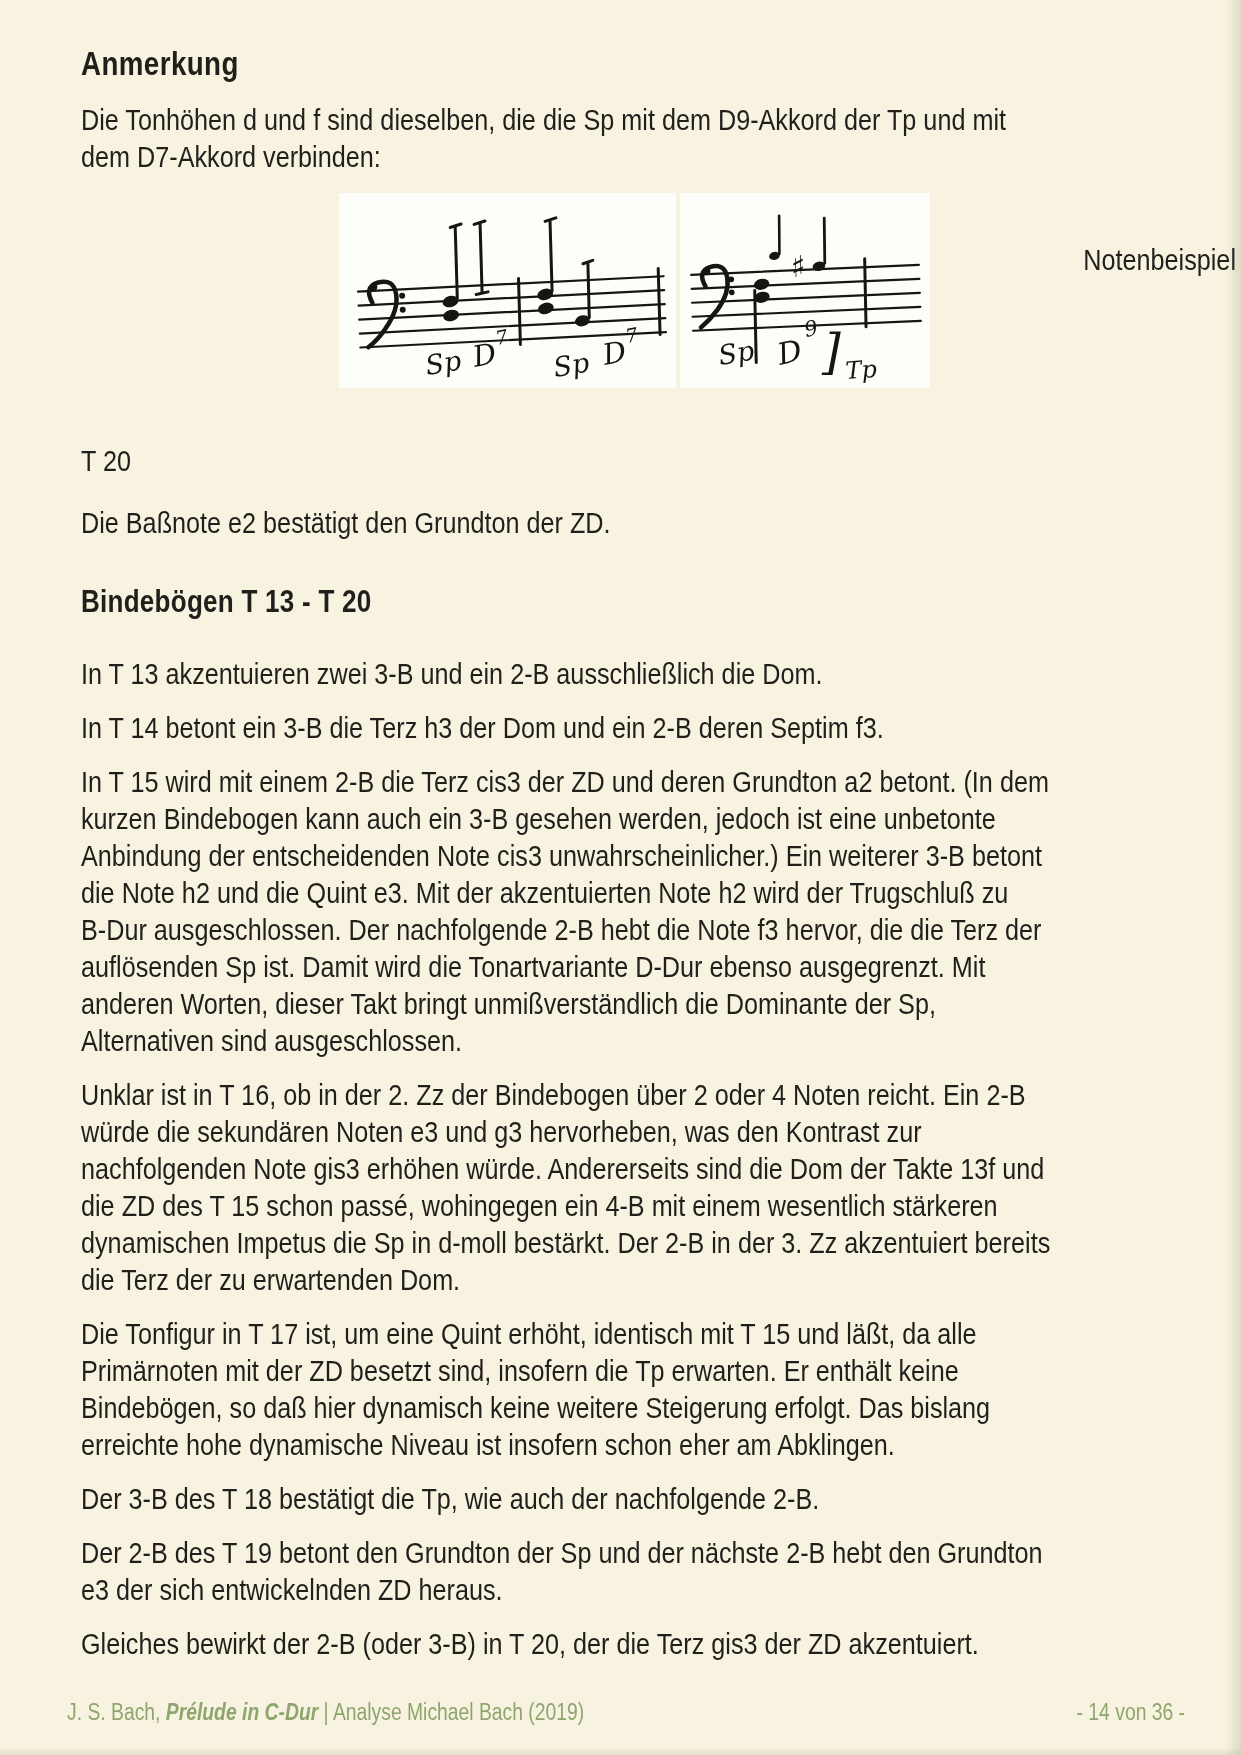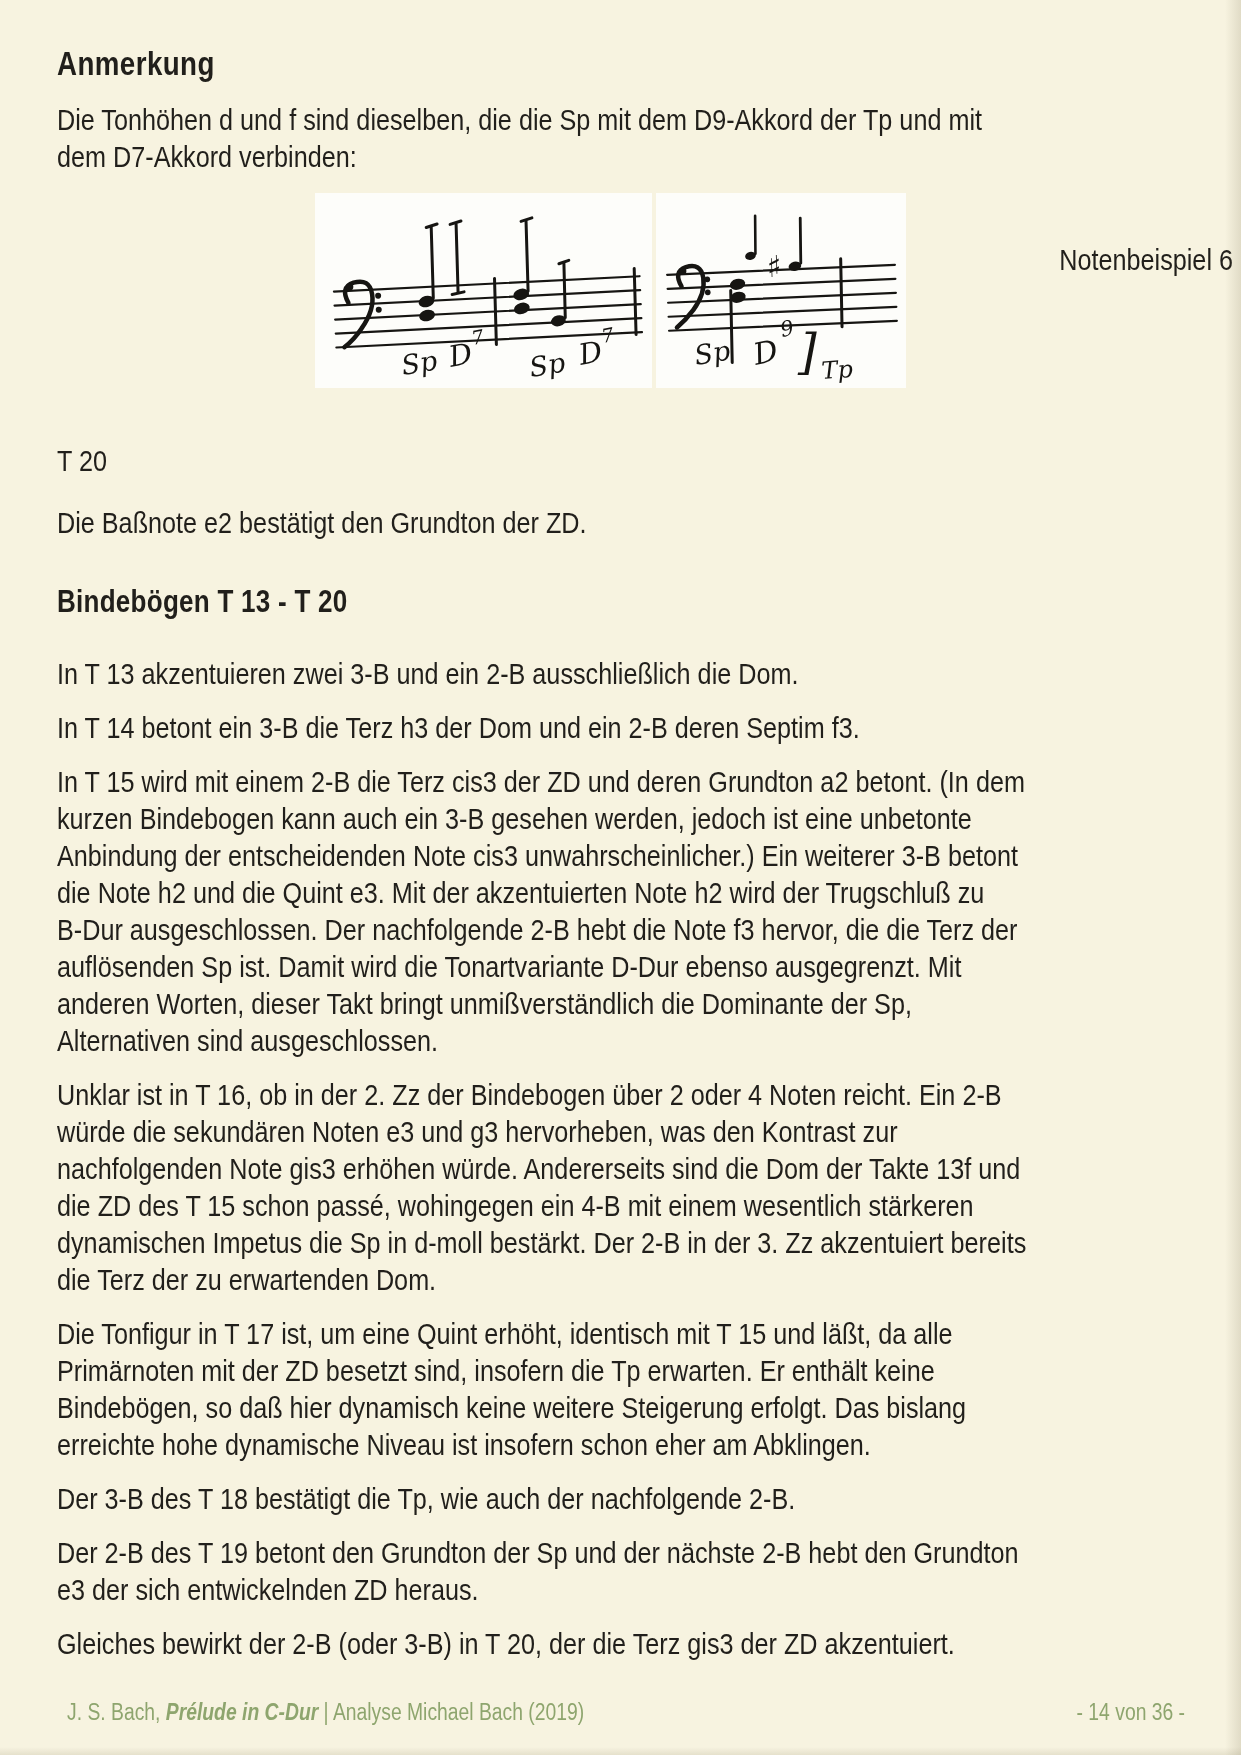--- a/index.html
+++ b/index.html
@@ -28,21 +28,21 @@
   }
 
   
   .sx{
     transform:scaleX(0.84);
     transform-origin:0 0;
     width:1400px;
     white-space:pre-line;
   }
 
-  .content{padding:0 0 0 57px;}
+  .content{padding:0 0 0 57px;margin-left:24px;}
 
   h1.doc-h1{
     font-size:33px;line-height:40px;font-weight:bold;
     margin:44px 0 17px 0;letter-spacing:0.5px;
   }
   h2.doc-h2{
     font-size:31px;line-height:37px;font-weight:bold;
     margin:42px 0 35px 0;letter-spacing:0.3px;
   }
   p.body-par{

